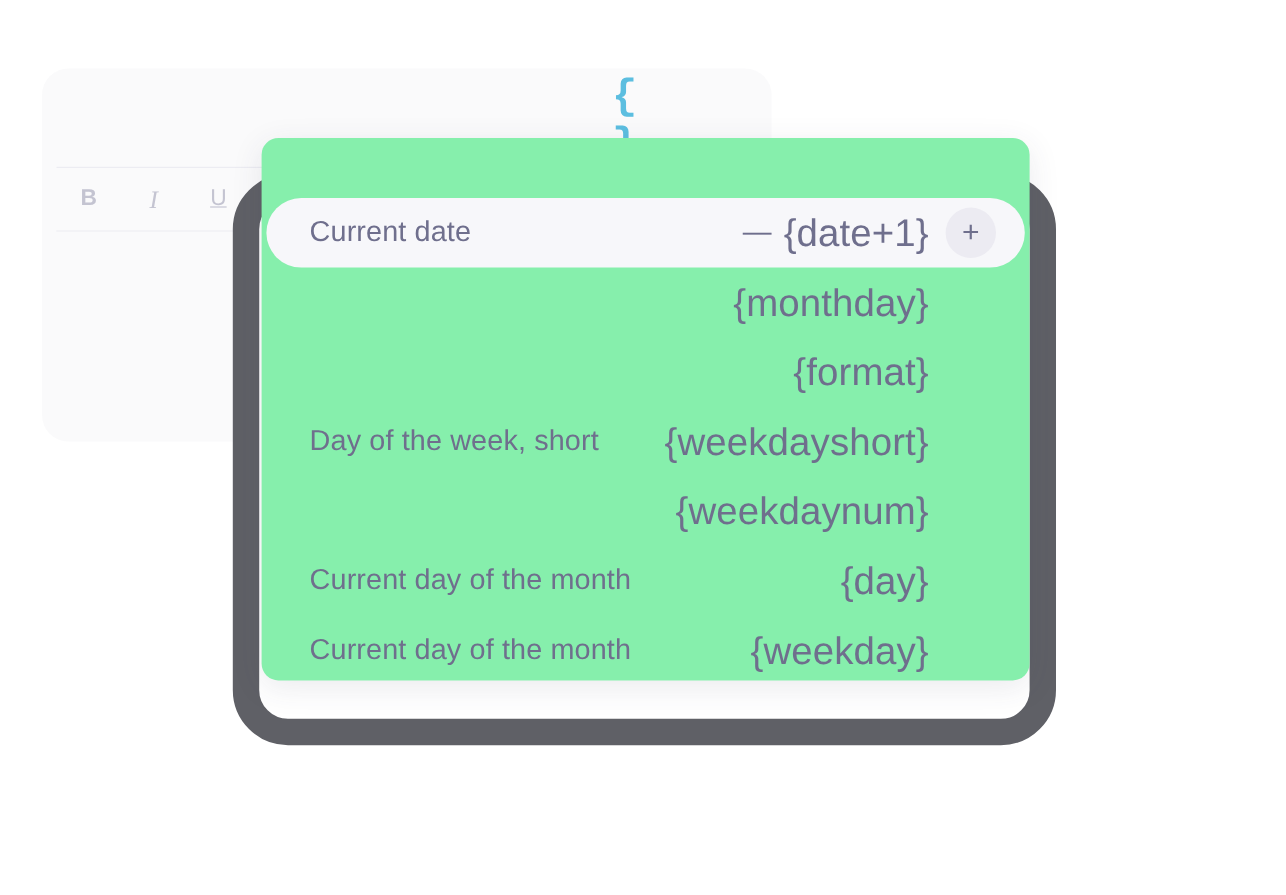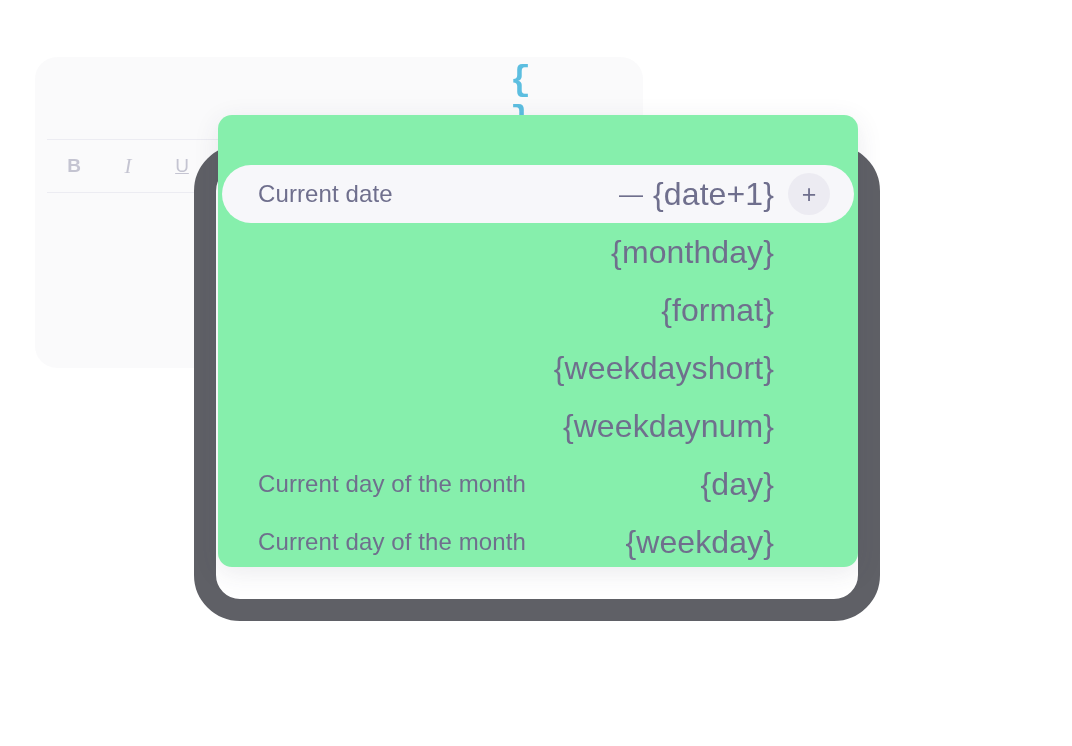--- a/index.html
+++ b/index.html
@@ -297,20 +297,21 @@
             <span class="spacer-btn"></span>
           </span>
         </div>
         <div class="var-row">
           <span class="var-right">
             <span class="var-token">{format}</span>
             <span class="spacer-btn"></span>
           </span>
         </div>
         <div class="var-row">
+          <span class="var-label">Day of the week, short</span>
           <span class="var-right">
             <span class="var-token">{weekdayshort}</span>
             <span class="spacer-btn"></span>
           </span>
         </div>
         <div class="var-row">
           <span class="var-right">
             <span class="var-token">{weekdaynum}</span>
             <span class="spacer-btn"></span>
           </span>

